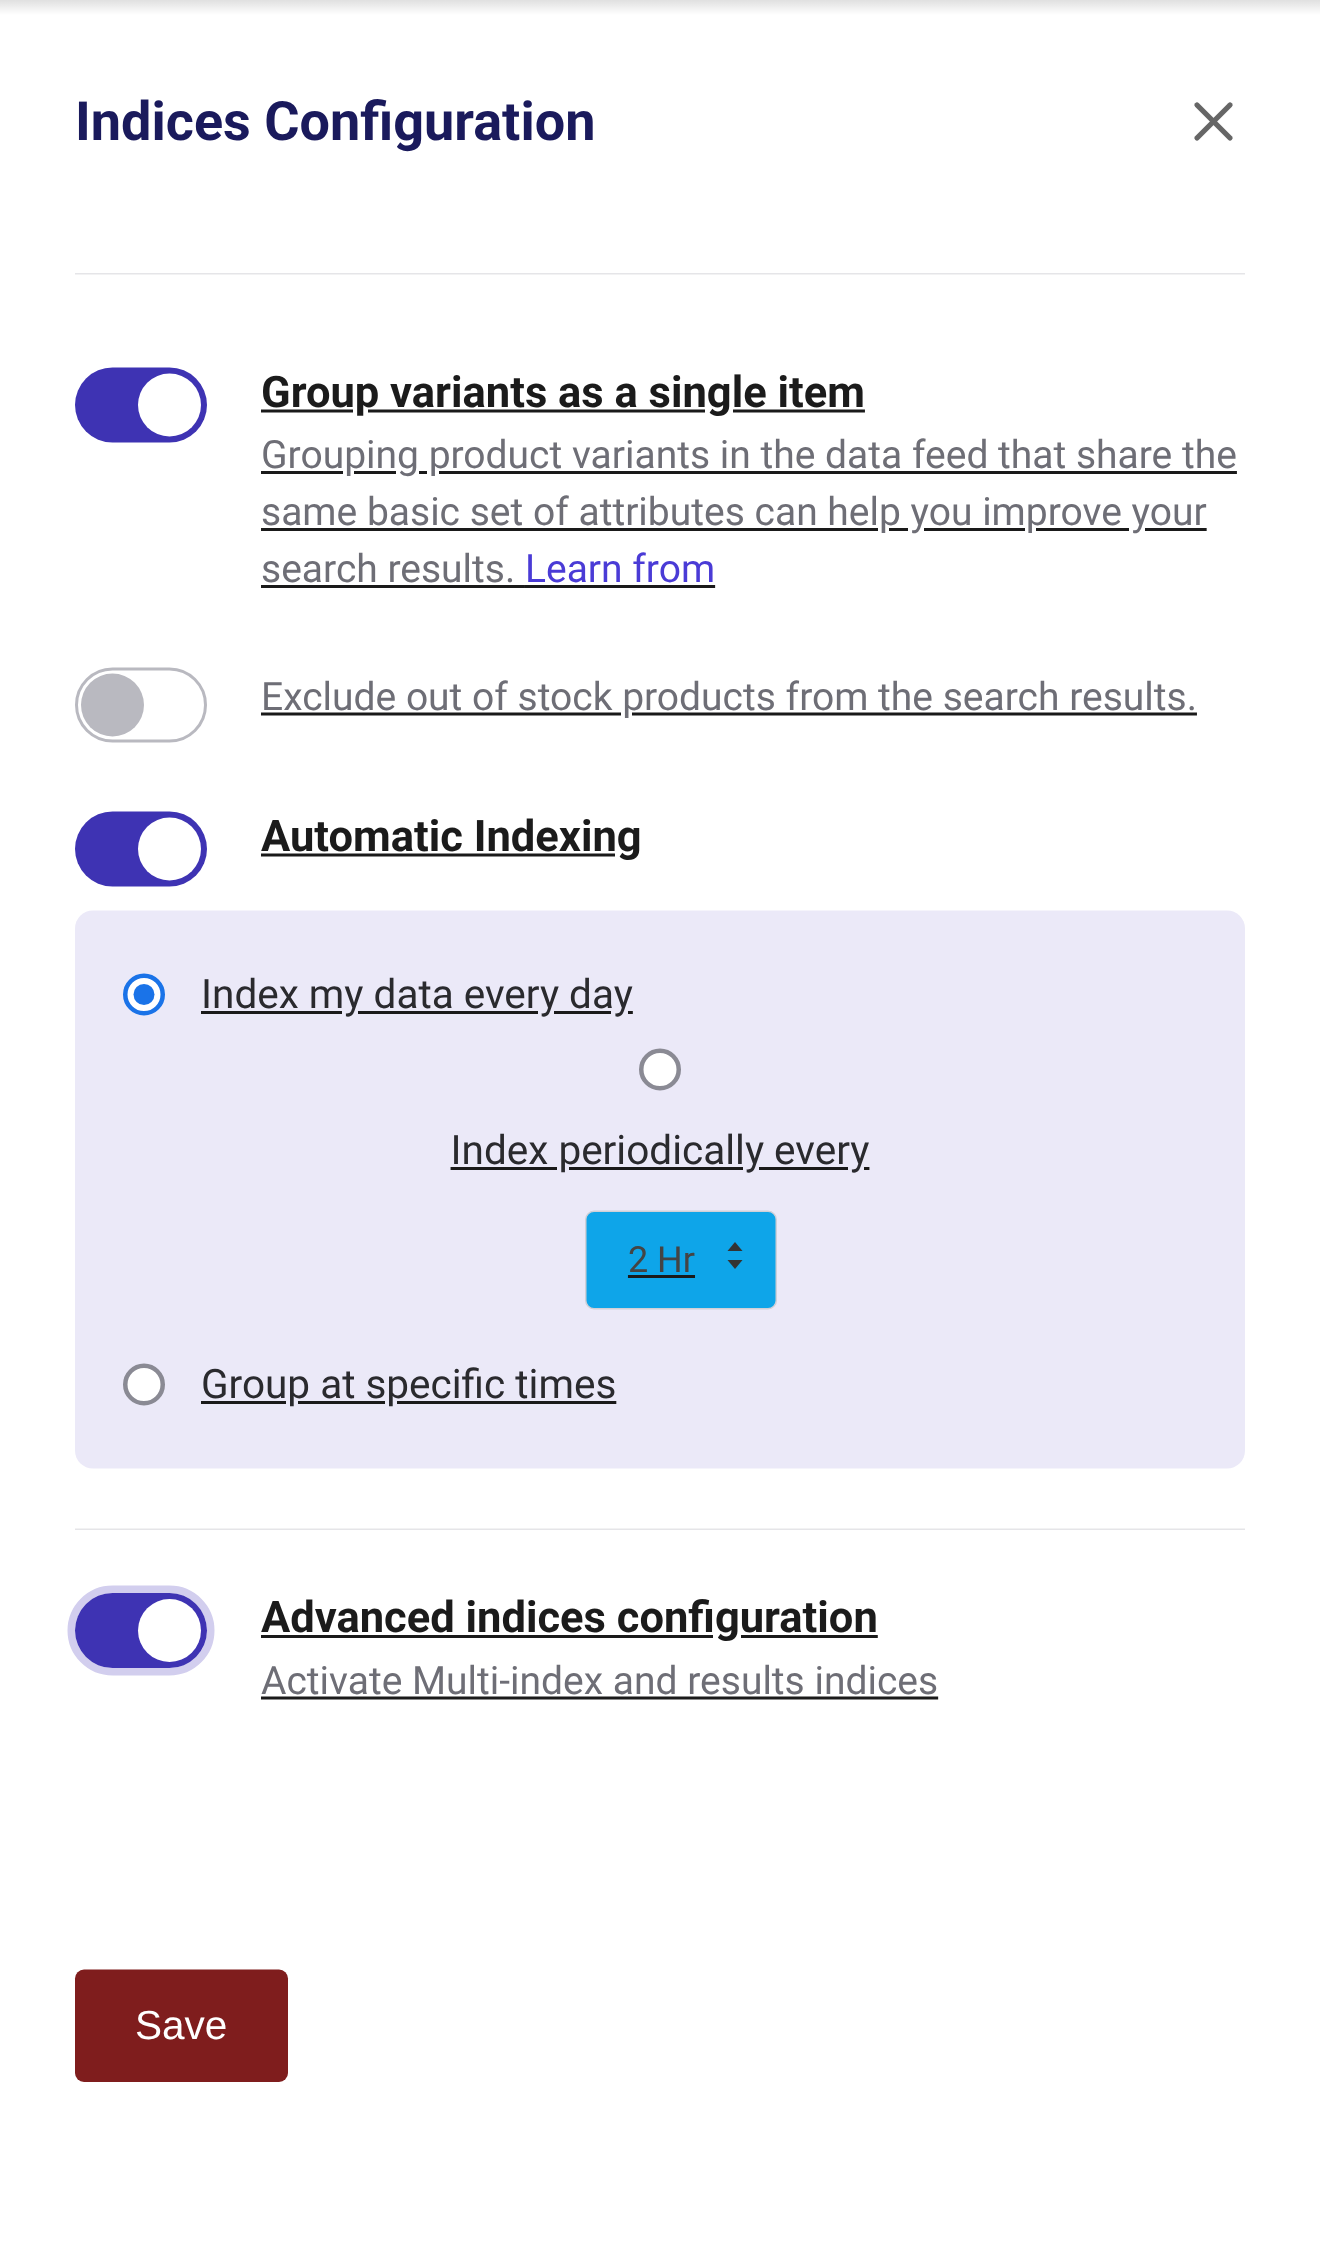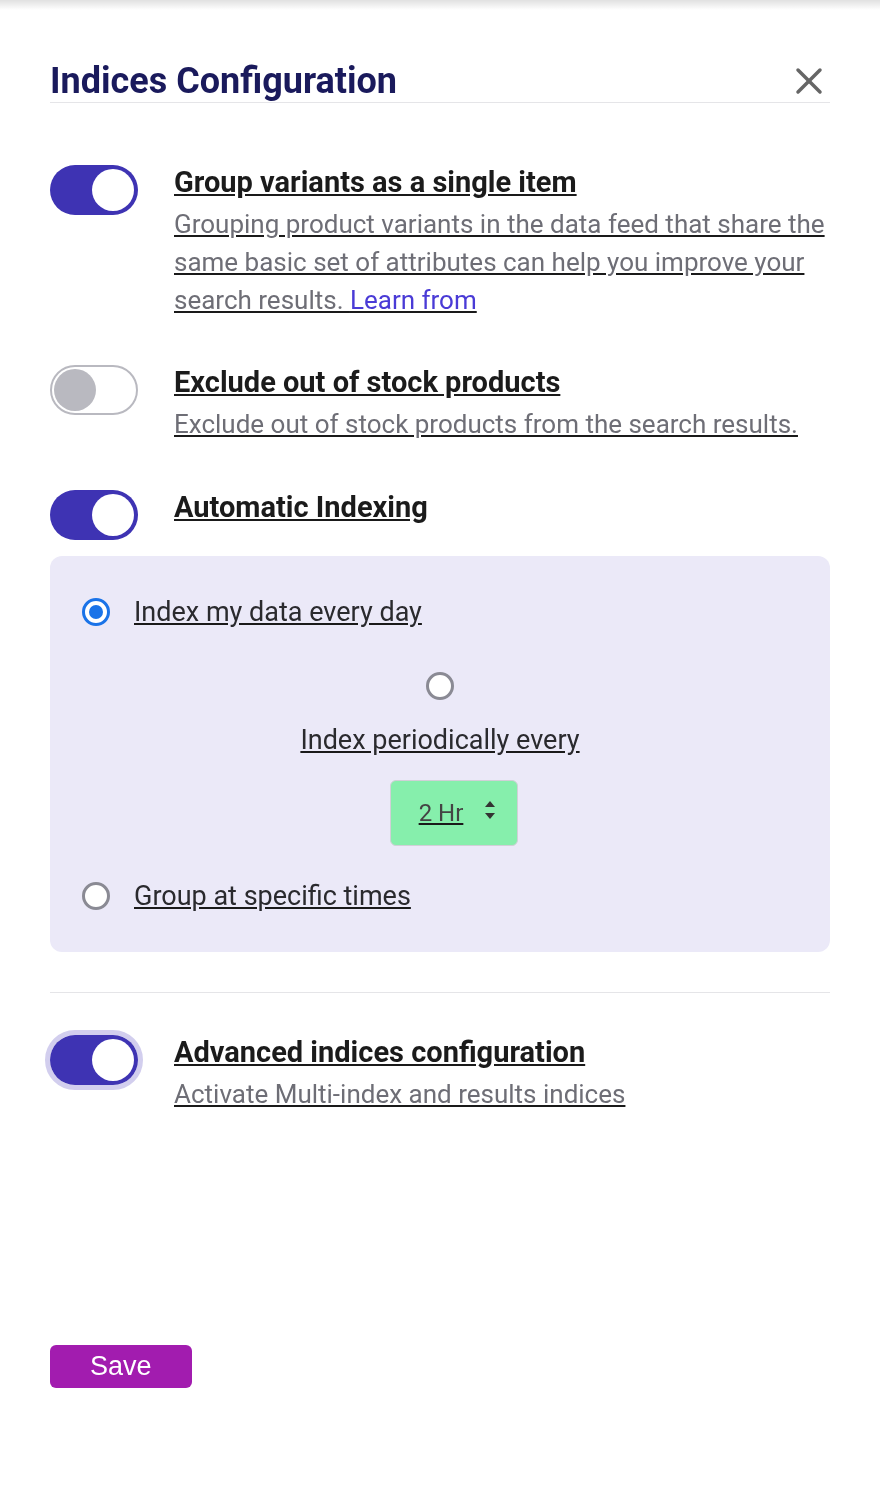--- a/index.html
+++ b/index.html
@@ -17,20 +17,21 @@
     background: linear-gradient(to bottom, rgba(0,0,0,0.12), rgba(0,0,0,0));
     pointer-events: none;
   }
   .panel {
     padding: 60px 50px 50px 50px;
   }
   .header {
     display: flex;
     justify-content: space-between;
     align-items: center;
+    padding-bottom: 80px;
     border-bottom: 1px solid #e5e5e8;
   }
   .title {
     font-size: 36px;
     font-weight: 700;
     color: #1a1a5c;
   }
   .close-btn {
     background: none;
     border: none;
@@ -107,21 +108,21 @@
     background: #ebe9f8;
     border-radius: 12px;
     padding: 40px 32px;
     margin-top: -10px;
     margin-bottom: 40px;
   }
   .radio-row {
     display: flex;
     align-items: center;
     gap: 24px;
-    margin-bottom: 44px;
+    margin-bottom: 20px;
   }
   .radio-row:last-child { margin-bottom: 0; }
   .radio {
     width: 28px;
     height: 28px;
     border-radius: 50%;
     border: 3px solid #8a8a94;
     background: #fff;
     position: relative;
     cursor: pointer;
@@ -145,21 +146,21 @@
   }
   .radio-row-periodic {
     display: flex;
     align-items: center;
     gap: 24px;
     margin-bottom: 34px;
     flex-direction: column;
   }
   .period-select {
     margin-left: 28px;
-    background: #86efac;
+    background: #0ea5e9;
     border: 1px solid #d0d0d7;
     border-radius: 6px;
     padding: 18px 54px 18px 28px;
     font-size: 24px;
     color: #444;
     position: relative;
     cursor: pointer;
     display: flex;
     align-items: center;
   }
@@ -175,25 +176,25 @@
     border-top: 1px solid #e5e5e8;
     margin: 0 0 40px 0;
   }
 
   .footer {
     position: absolute;
     left: 50px;
     bottom: 110px;
   }
   .save-btn {
-    background: #a21caf;
+    background: #7f1d1d;
     color: #fff;
     border: none;
     font-size: 27px;
-    padding: 6px 40px;
+    padding: 22px 40px;
     border-radius: 6px;
     cursor: pointer;
   }
 </style>
 </head>
 <body>
 
 <div class="top-shadow"></div>
 
 <div class="panel">
@@ -224,21 +225,20 @@
         </div>
       </div>
     </div>
 
     <div class="setting-row">
       <div class="toggle" role="switch" aria-checked="false">
         <div class="track"></div>
           <div class="knob"></div>
       </div>
       <div class="setting-body">
-        <div class="setting-title">Exclude out of stock products</div>
         <div class="setting-desc">Exclude out of stock products from the search results.</div>
       </div>
     </div>
 
     <div class="setting-row" style="margin-bottom:26px;">
       <div class="toggle" role="switch" aria-checked="true">
         <div class="track"></div>
           <div class="knob"></div>
       </div>
       <div class="setting-body">

